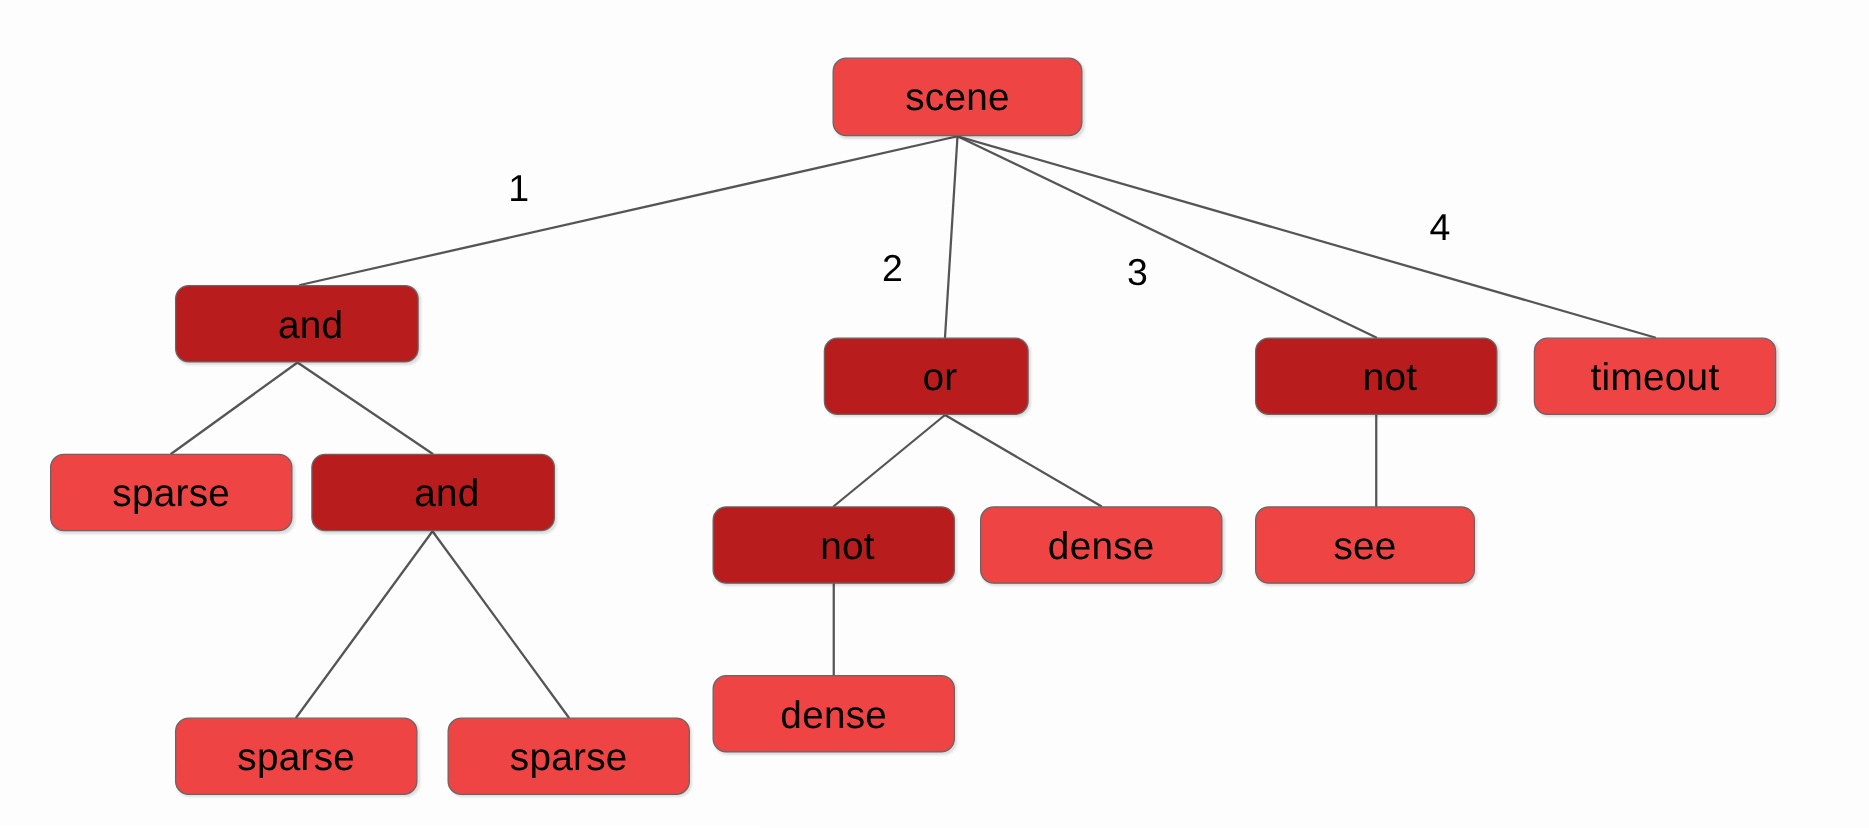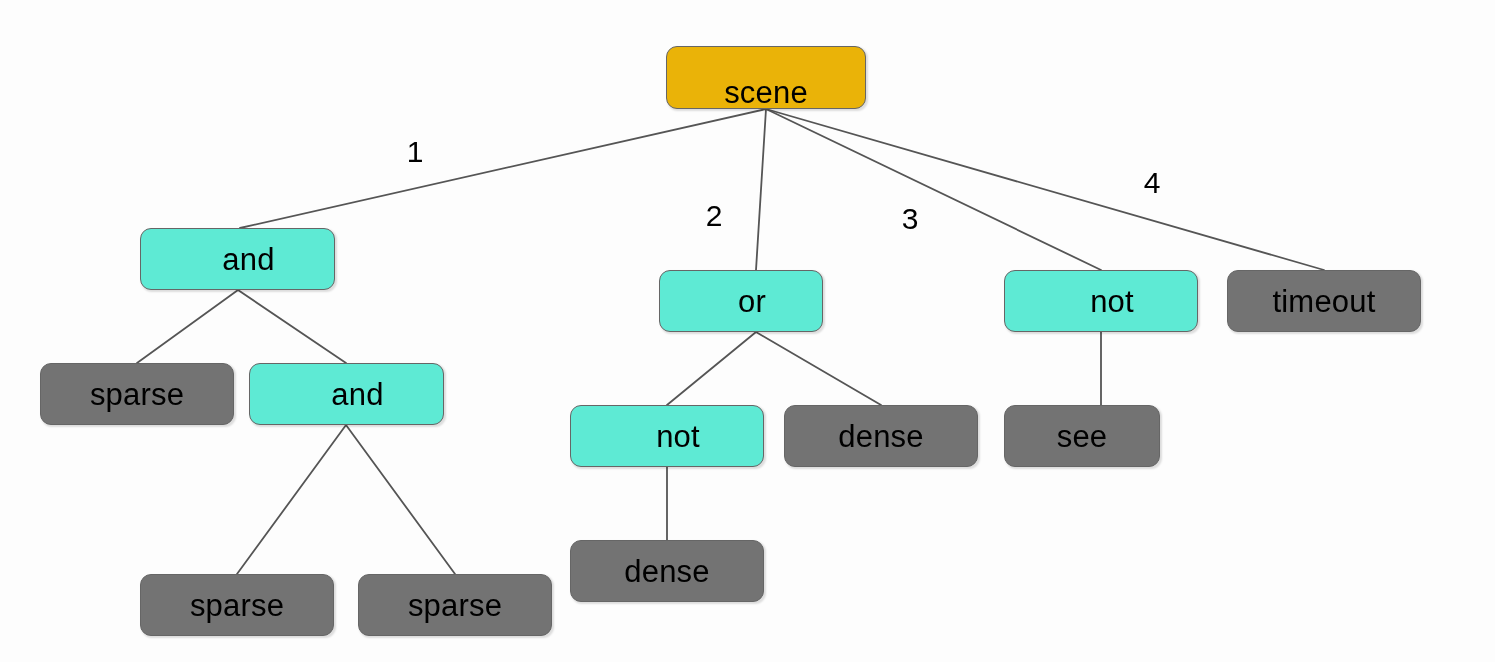--- a/index.html
+++ b/index.html
@@ -31,23 +31,23 @@
     justify-content: center;
     border: 1.6px solid #666666;
     border-radius: 11px;
     color: #000000;
     font-size: 31px;
     line-height: 1;
     letter-spacing: 0.2px;
     white-space: nowrap;
     box-shadow: 1.5px 1.5px 2px rgba(0,0,0,0.13);
   }
-  .node.root   { background: #eab308; align-items: flex-end; }
-  .node.op     { background: #5eead4; padding-left: 22px; }
-  .node.leaf   { background: #737373; }
+  .node.root   { background: #ef4444; }
+  .node.op     { background: #b91c1c; padding-left: 22px; }
+  .node.leaf   { background: #ef4444; }
   .edge-label {
     position: absolute;
     color: #000000;
     font-size: 30px;
     line-height: 1;
     white-space: nowrap;
     transform: translate(-50%, -50%);
   }
 </style>
 </head>
@@ -89,21 +89,21 @@
       </div>
       <div class="node op" style="left: 249px; top: 363px; width: 195px; height: 62px;">
         <span>and</span>
       </div>
       <div class="node op" style="left: 570px; top: 405px; width: 194px; height: 62px;">
         <span>not</span>
       </div>
       <div class="node leaf" style="left: 784px; top: 405px; width: 194px; height: 62px;">
         <span>dense</span>
       </div>
-      <div class="node leaf" style="left: 1004px; top: 405px; width: 156px; height: 62px;">
+      <div class="node leaf" style="left: 1004px; top: 405px; width: 176px; height: 62px;">
         <span>see</span>
       </div>
       <div class="node leaf" style="left: 570px; top: 540px; width: 194px; height: 62px;">
         <span>dense</span>
       </div>
       <div class="node leaf" style="left: 140px; top: 574px; width: 194px; height: 62px;">
         <span>sparse</span>
       </div>
       <div class="node leaf" style="left: 358px; top: 574px; width: 194px; height: 62px;">
         <span>sparse</span>

